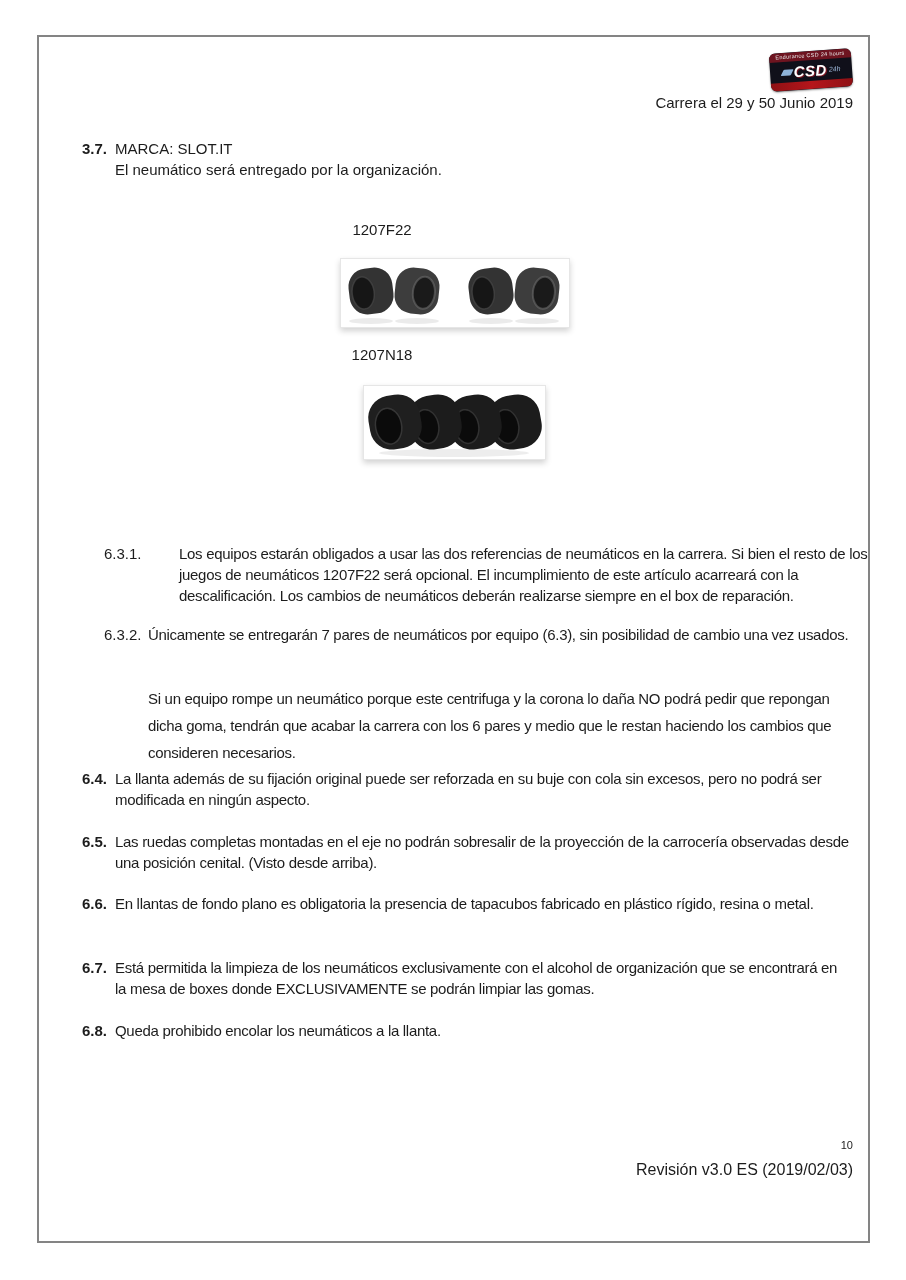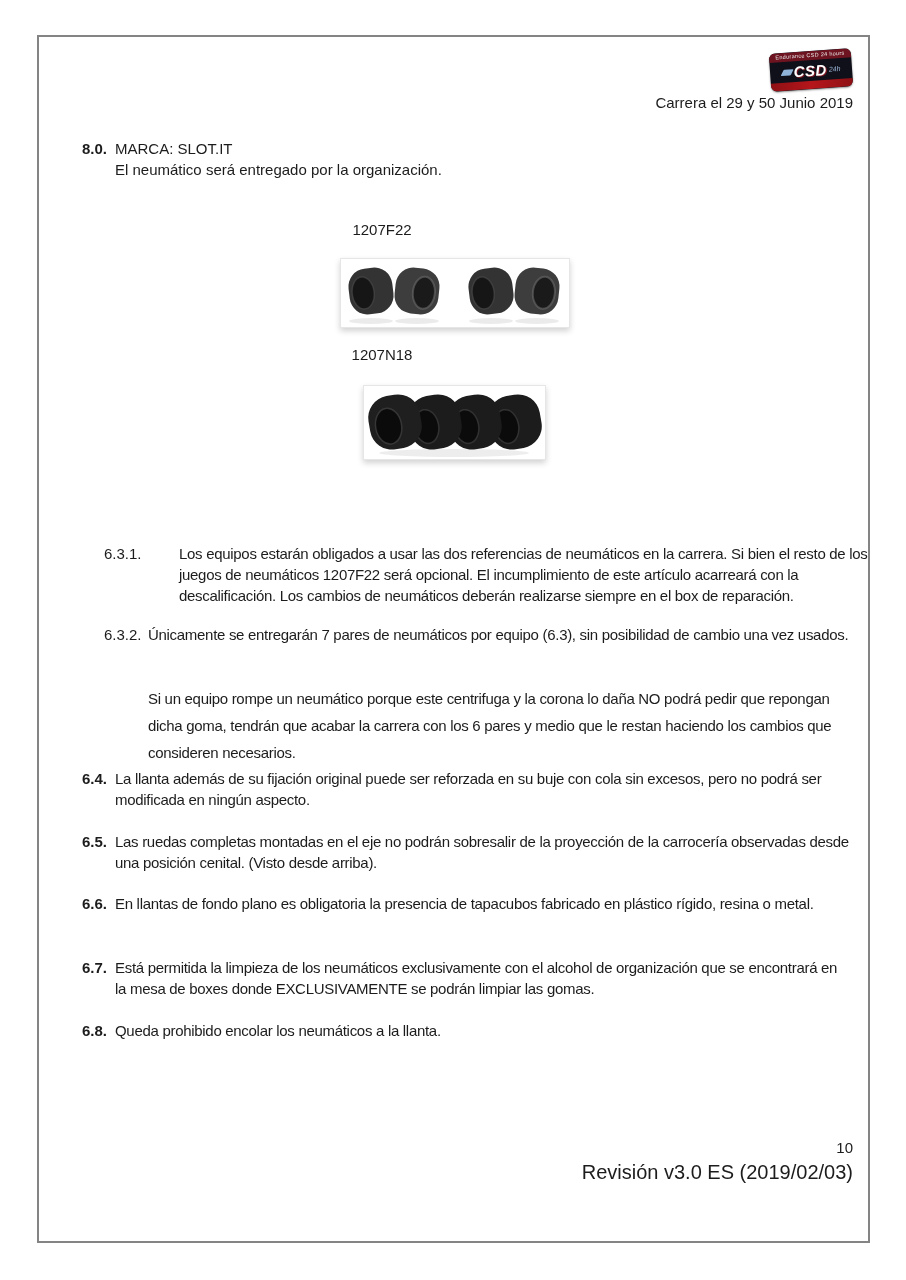--- a/index.html
+++ b/index.html
@@ -37,43 +37,43 @@
   .sub { position:absolute; left:104px; display:flex; font-size:15px; line-height:21px; }
   .sub .num { flex:0 0 44px; }
   .sub .body { width:703px; }
   .cont { position:absolute; left:148px; width:703px; font-size:15px; line-height:27px; }
   .cond { letter-spacing:-0.3px; }
   .figlabel { position:absolute; left:0; width:764px; text-align:center; font-size:15px; }
   .figbox {
     position:absolute; background:#ffffff; border:1px solid #e6e6e6;
     box-shadow:0 3px 6px rgba(0,0,0,.18);
   }
-  .footer-num { position:absolute; top:1139px; right:53px; font-size:15px; text-align:right; }
-  .footer-rev { position:absolute; top:1161px; right:53px; font-size:20px; text-align:right; }
+  .footer-num { position:absolute; top:1139px; right:53px; font-size:11px; text-align:right; }
+  .footer-rev { position:absolute; top:1161px; right:53px; font-size:16px; text-align:right; }
 </style>
 </head>
 <body>
 
 <div class="page">
   <div class="frame"></div>
 
   <div class="logo">
     <div class="logo-top">Endurance CSD 24 hours</div>
     <div class="logo-mid">
       <div class="logo-wing"></div>
       <div class="logo-main">CSD</div>
       <div class="logo-script">24h</div>
     </div>
     <div class="logo-bottom"></div>
   </div>
 
   <div class="dateline">Carrera el 29 y 50 Junio 2019</div>
 
   <div class="rule" style="top:138px;">
-    <span class="num">8.0.</span>
+    <span class="num">3.7.</span>
     <div class="body">
       <div>MARCA: SLOT.IT</div>
       <div>El neumático será entregado por la organización.</div>
     </div>
   </div>
 
   <div class="figlabel" style="top:221px;">1207F22</div>
   <div class="figbox" style="left:340px; top:258px; width:228px; height:68px;">
     <svg width="228" height="68" viewBox="0 0 228 68">
       <ellipse cx="30" cy="62" rx="22" ry="3" fill="#000" opacity="0.08"></ellipse>

